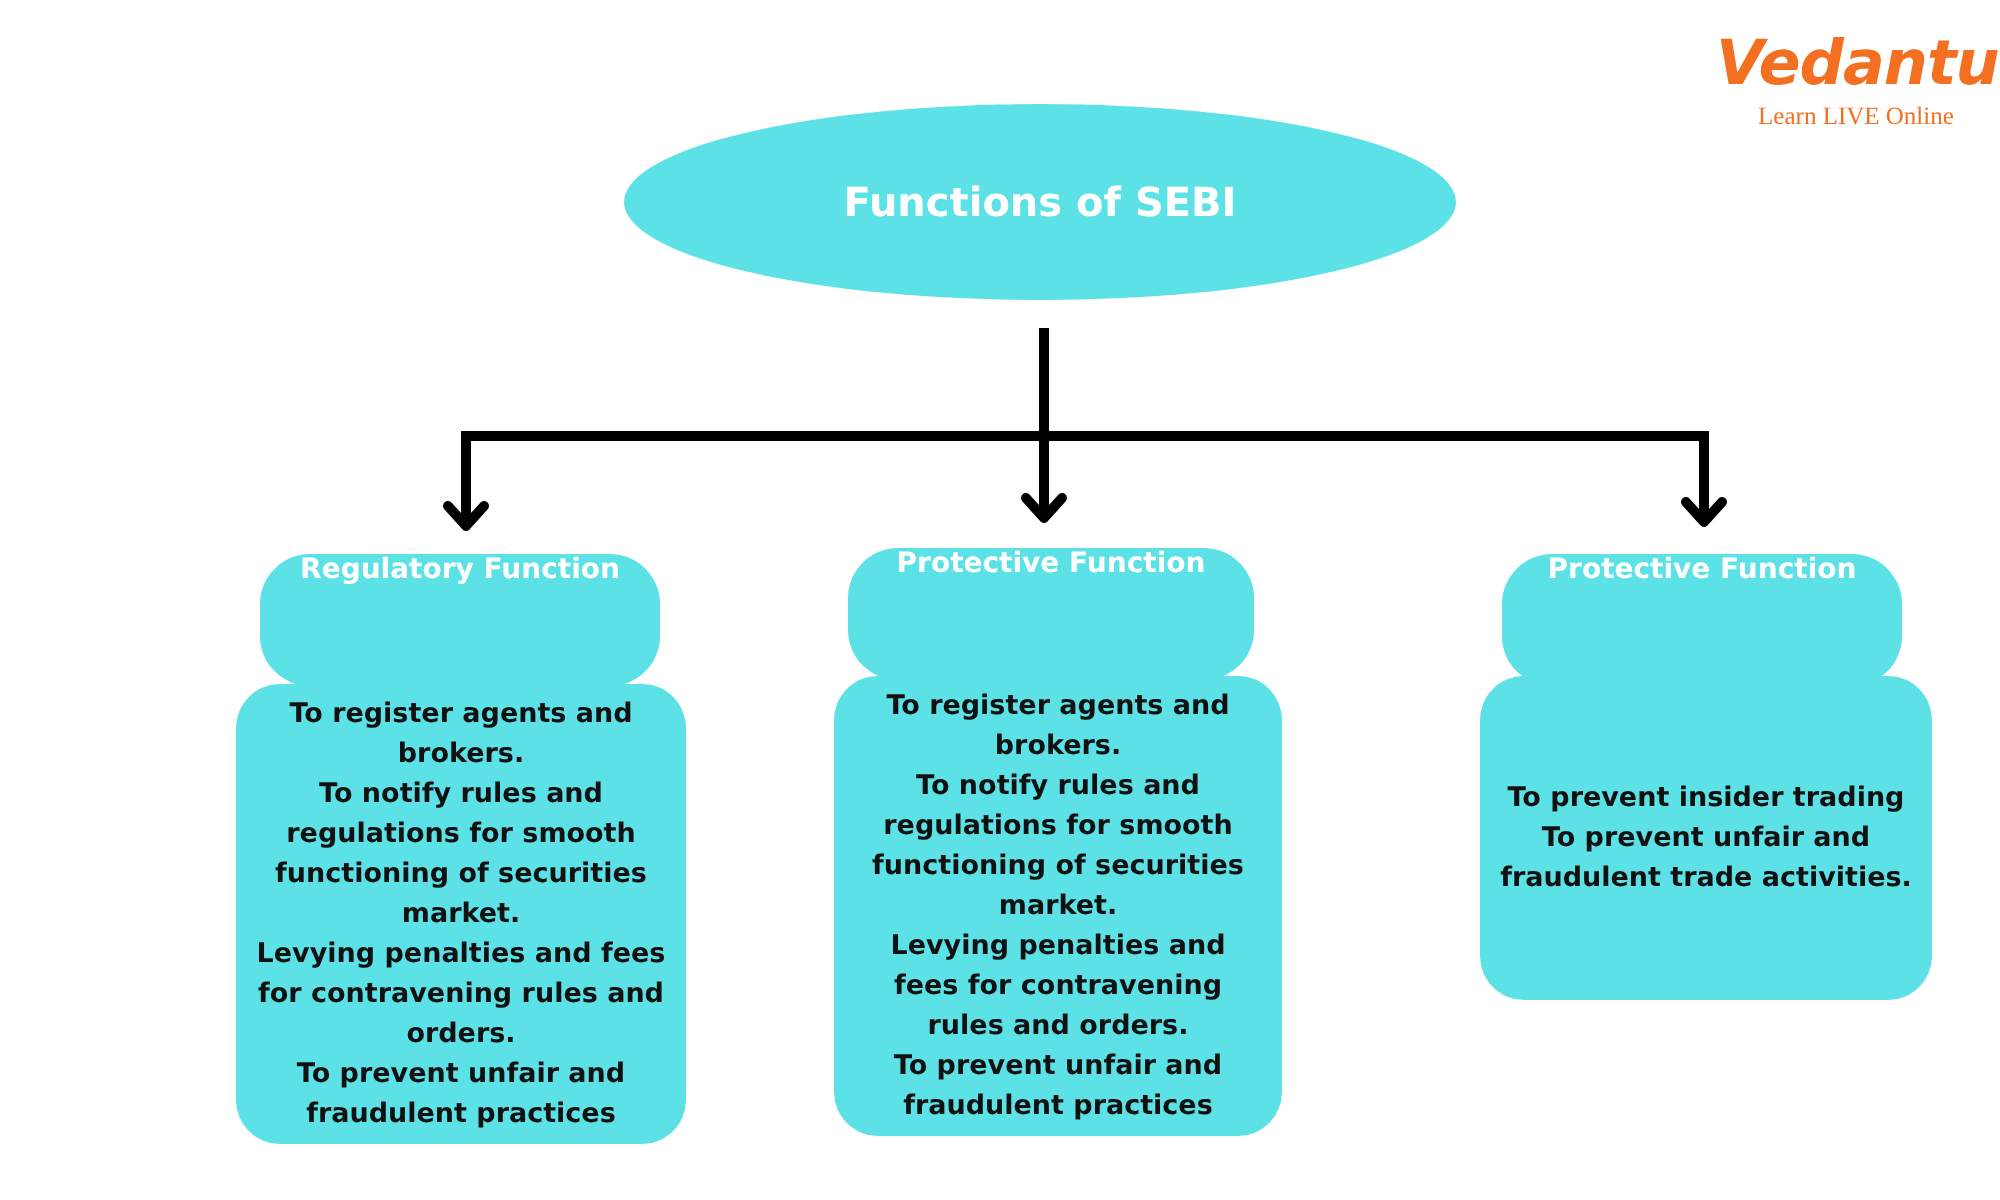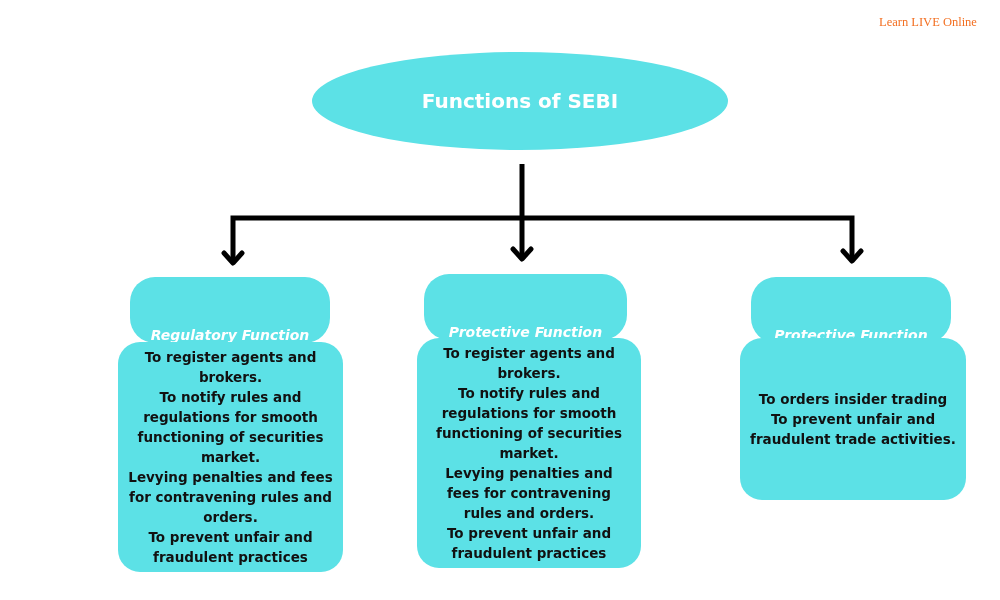--- a/index.html
+++ b/index.html
@@ -68,24 +68,23 @@
 
     
     .pill {
       height: 66px;
       border-radius: 25px;
       background: #5ce1e6;
       color: #ffffff;
       font-size: 14px;
       font-weight: bold;
       display: flex;
-      align-items: flex-end;
+      align-items: flex-start;
       justify-content: center;
       white-space: nowrap;
-      font-style: italic;
     }
     .pill-reg { left: 130px; top: 277px; width: 200px; }
     .pill-dev { left: 424px; top: 274px; width: 203px; }
     .pill-pro { left: 751px; top: 277px; width: 200px; }
 
     
     .box {
       background: #5ce1e6;
       border-radius: 22px;
       color: #111111;
@@ -101,20 +100,21 @@
     }
     .box-reg { left: 118px; top: 342px; width: 225px; height: 230px; }
     .box-dev { left: 417px; top: 338px; width: 224px; height: 230px; }
     .box-pro { left: 740px; top: 338px; width: 226px; height: 162px; }
     .box span { display: block; }
   </style>
 </head>
 <body>
 
 <div class="abs logo">
+  <span class="logo-word">Vedantu</span>
   <span class="logo-tag">Learn LIVE Online</span>
 </div>
 
 <svg class="connectors" viewBox="0 0 1000 600">
   <g stroke="#000000" stroke-width="5" fill="none" stroke-linecap="butt" stroke-linejoin="miter">
     <line x1="522" y1="164" x2="522" y2="256"></line>
     <polyline points="233,262 233,218 852,218 852,258"></polyline>
   </g>
   <g stroke="#000000" stroke-width="5" fill="none" stroke-linecap="round" stroke-linejoin="round">
     <polyline points="224,253 233,263 242,253"></polyline>
@@ -145,15 +145,15 @@
 </div>
 
 <div class="abs box box-dev">
   <span>To register agents and brokers.</span>
   <span>To notify rules and regulations for smooth functioning of securities market.</span>
   <span>Levying penalties and fees for contravening rules and orders.</span>
   <span>To prevent unfair and fraudulent practices</span>
 </div>
 
 <div class="abs box box-pro">
-  <span>To orders insider trading</span>
+  <span>To prevent insider trading</span>
   <span>To prevent unfair and fraudulent trade activities.</span>
 </div>
 
 </body></html>

